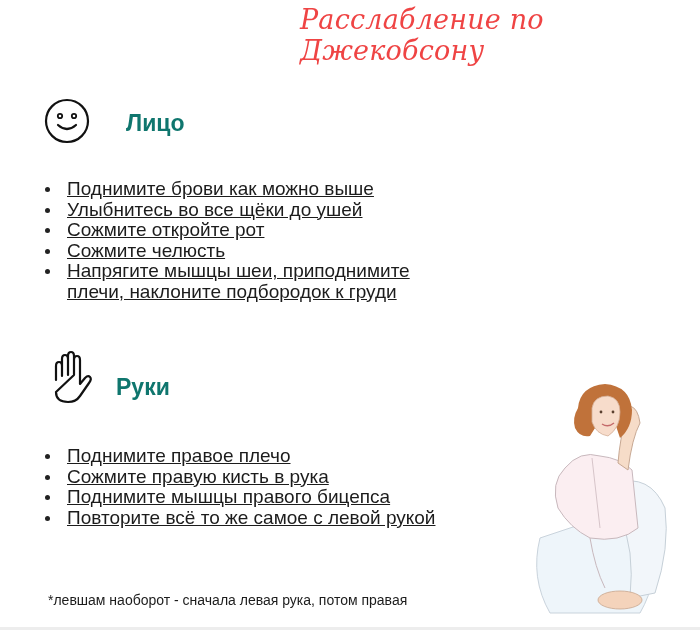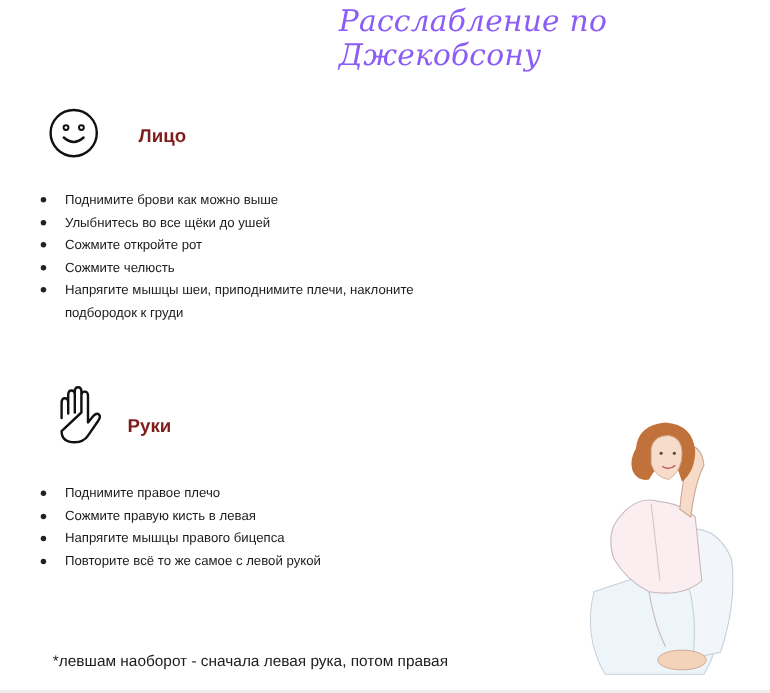--- a/index.html
+++ b/index.html
@@ -1,31 +1,31 @@
 <!DOCTYPE html>
 <html><head>
 <meta charset="utf-8">
 <style>
   html, body { margin: 0; padding: 0; }
   body {
     width: 700px; height: 630px; background: #ffffff; position: relative; overflow: hidden;
     font-family: "Liberation Sans", "DejaVu Sans", sans-serif; color: #1a1a1a;
   }
   .title {
-    position: absolute; left: 308px; top: 4px; width: 390px; text-align: left;
+    position: absolute; left: 300px; top: 4px; width: 390px; text-align: left;
     font-family: "DejaVu Serif", "Liberation Serif", serif; font-style: italic;
-    font-size: 27px; color: #8b5cf6; letter-spacing: 0.2px;
+    font-size: 27px; color: #ef4444; letter-spacing: 0.2px;
   }
   .section-head { position: absolute; display: flex; align-items: center; }
-  .section-head .label { font-weight: bold; font-size: 17px; color: #7f1d1d; }
+  .section-head .label { font-weight: bold; font-size: 23px; color: #0f766e; }
   .face-head { left: 44px; top: 98px; }
   .face-head .label { margin-left: 36px; }
   .hands-head { left: 48px; top: 350px; }
   .hands-head .label { margin-left: 22px; margin-top: 14px; }
-  ul.items { position: absolute; margin: 0; padding: 0; list-style: none; font-size: 12px; line-height: 20.5px; color: #1c1c1c; }
+  ul.items { position: absolute; margin: 8px; padding: 0; list-style: none; font-size: 19px; line-height: 20.5px; color: #1c1c1c; text-decoration: underline; }
   ul.items li { position: relative; padding-left: 27px; }
   ul.items li::before { content: ""; position: absolute; left: 5px; top: 8px; width: 5px; height: 5px; border-radius: 50%; background: #222; }
   .face-list { left: 32px; top: 171px; width: 420px; }
   .hands-list { left: 32px; top: 438px; width: 420px; }
   .footnote { position: absolute; left: 48px; top: 592px; font-size: 14px; color: #1c1c1c; }
   .illustration { position: absolute; left: 520px; top: 378px; width: 170px; height: 240px; }
   .bottom-bar { position: absolute; left: 0; bottom: 0; width: 700px; height: 3px; background: #ededed; }
 </style>
 </head>
 <body>
@@ -56,22 +56,22 @@
   <span>
     <svg width="46" height="56" viewBox="0 0 46 56">
       <path d="M8 30 L8 16 Q8 12 11 12 Q14 12 14 16 L14 26 M14 26 L14 9 Q14 5 17 5 Q20 5 20 9 L20 25 M20 25 L20 6 Q20 2 23 2 Q26 2 26 6 L26 25 M26 25 L26 10 Q26 6 29 6 Q32 6 32 10 L32 34 L37 28 Q40 25 42 27 Q44 29 41 33 L32 46 Q28 52 20 52 Q8 52 8 42 Z" fill="none" stroke="#111" stroke-width="2.2" stroke-linejoin="round" stroke-linecap="round"></path>
     </svg>
   </span>
   <span class="label">Руки</span>
 </div>
 
 <ul class="items hands-list">
   <li>Поднимите правое плечо</li>
-  <li>Сожмите правую кисть в левая</li>
-  <li>Напрягите мышцы правого бицепса</li>
+  <li>Сожмите правую кисть в рука</li>
+  <li>Поднимите мышцы правого бицепса</li>
   <li>Повторите всё то же самое с левой рукой</li>
 </ul>
 
 <div class="footnote">*левшам наоборот - сначала левая рука, потом правая</div>
 
 <div class="illustration">
   <svg width="170" height="240" viewBox="0 0 170 240">
 
     <path d="M20 160 Q10 200 30 235 L120 235 Q140 200 130 170 L110 120 Q90 100 80 140 Z" fill="#eef5fa" stroke="#c9d3dc" stroke-width="1"></path>
     <path d="M95 105 Q130 95 145 130 Q150 170 135 215 L110 220 Q115 170 100 140 Z" fill="#f2f6fa" stroke="#c6d0d8" stroke-width="1"></path>

